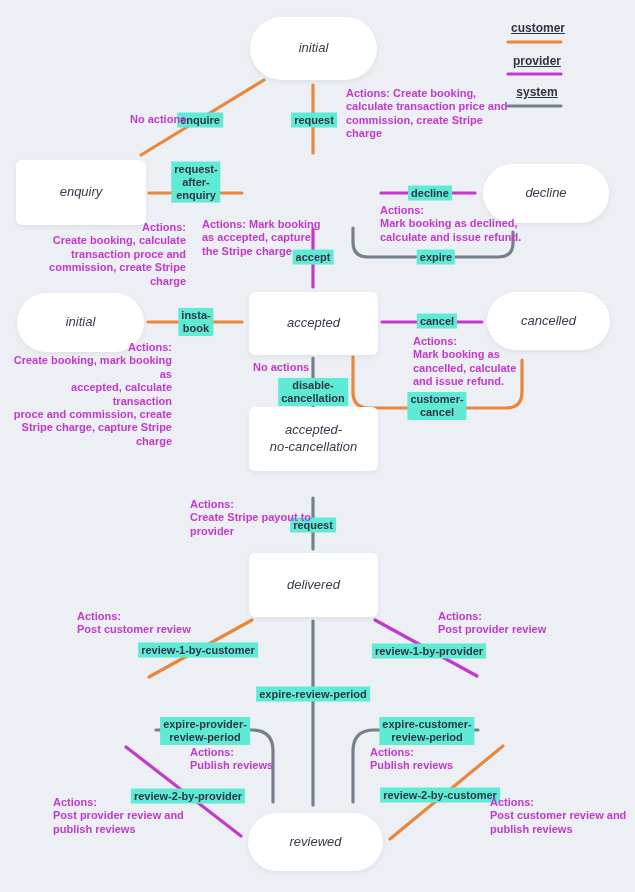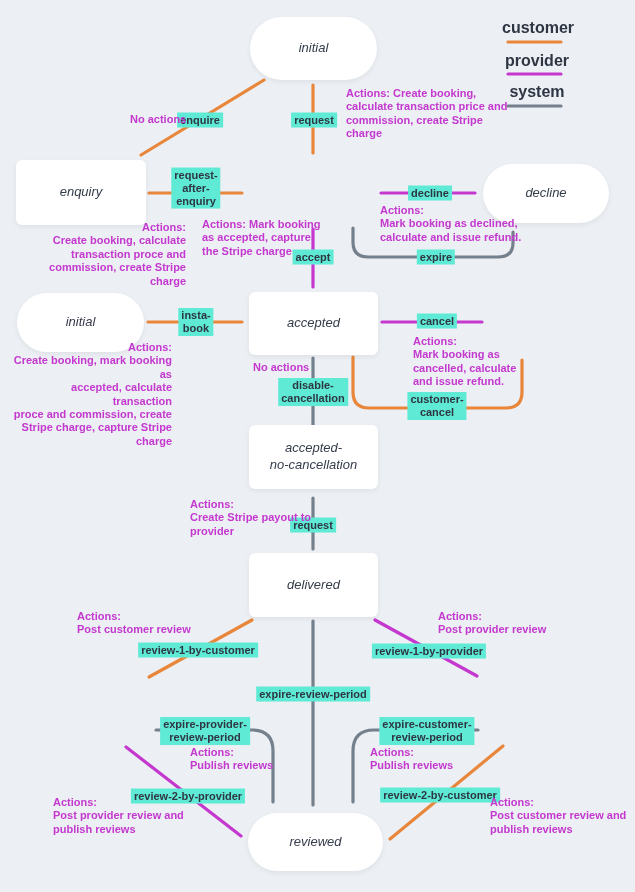--- a/index.html
+++ b/index.html
@@ -27,21 +27,21 @@
     text-align:center;white-space:pre-line;padding:1px 3px;
   }
   .note{
     position:absolute;color:#C438CF;
     font-size:11px;font-weight:bold;line-height:1.22;
     white-space:pre-line;text-align:left;
   }
   .note.right{text-align:right;}
   .llabel{
     position:absolute;transform:translate(-50%,-50%);
-    color:#2E3644;font-size:16px;font-weight:bold;white-space:nowrap;
+    color:#2E3644;font-size:12px;font-weight:bold;white-space:nowrap;text-decoration:underline;
   }
 </style>
 </head>
 <body>
 
 <div class="stage">
 
   <svg class="edge-layer" width="635" height="892" viewBox="0 0 635 892" aria-hidden="true">
     <defs>
       <marker id="ah-customer" markerWidth="12" markerHeight="12" refX="8" refY="5" orient="auto" markerUnits="userSpaceOnUse">
@@ -81,28 +81,29 @@
 
   <div class="llabel" style="left:538px;top:28px">customer</div>
   <div class="llabel" style="left:537px;top:61px">provider</div>
   <div class="llabel" style="left:537px;top:92px">system</div>
 
   <div class="node pill" style="left:250px;top:17px;width:127px;height:63px">initial</div>
   <div class="node" style="left:16px;top:160px;width:130px;height:65px">enquiry</div>
   <div class="node pill" style="left:483px;top:164px;width:126px;height:59px">decline</div>
   <div class="node pill" style="left:17px;top:293px;width:127px;height:59px">initial</div>
   <div class="node" style="left:249px;top:292px;width:129px;height:63px">accepted</div>
-  <div class="node" style="left:249px;top:425px;width:129px;height:64px">accepted-
+  <div class="node pill" style="left:487px;top:292px;width:123px;height:58px">cancelled</div>
+  <div class="node" style="left:249px;top:407px;width:129px;height:64px">accepted-
 no-cancellation</div>
   <div class="node" style="left:249px;top:553px;width:129px;height:64px">delivered</div>
   <div class="node pill" style="left:248px;top:813px;width:135px;height:58px">reviewed</div>
 
   <div class="elabel" style="left:200px;top:120px">enquire</div>
   <div class="elabel" style="left:314px;top:120px">request</div>
-  <div class="elabel" style="left:196px;top:188px">request-
+  <div class="elabel" style="left:196px;top:182px">request-
 after-
 enquiry</div>
   <div class="elabel" style="left:430px;top:193px">decline</div>
   <div class="elabel" style="left:313px;top:257px">accept</div>
   <div class="elabel" style="left:436px;top:257px">expire</div>
   <div class="elabel" style="left:196px;top:322px">insta-
 book</div>
   <div class="elabel" style="left:437px;top:321px">cancel</div>
   <div class="elabel" style="left:437px;top:406px">customer-
 cancel</div>

